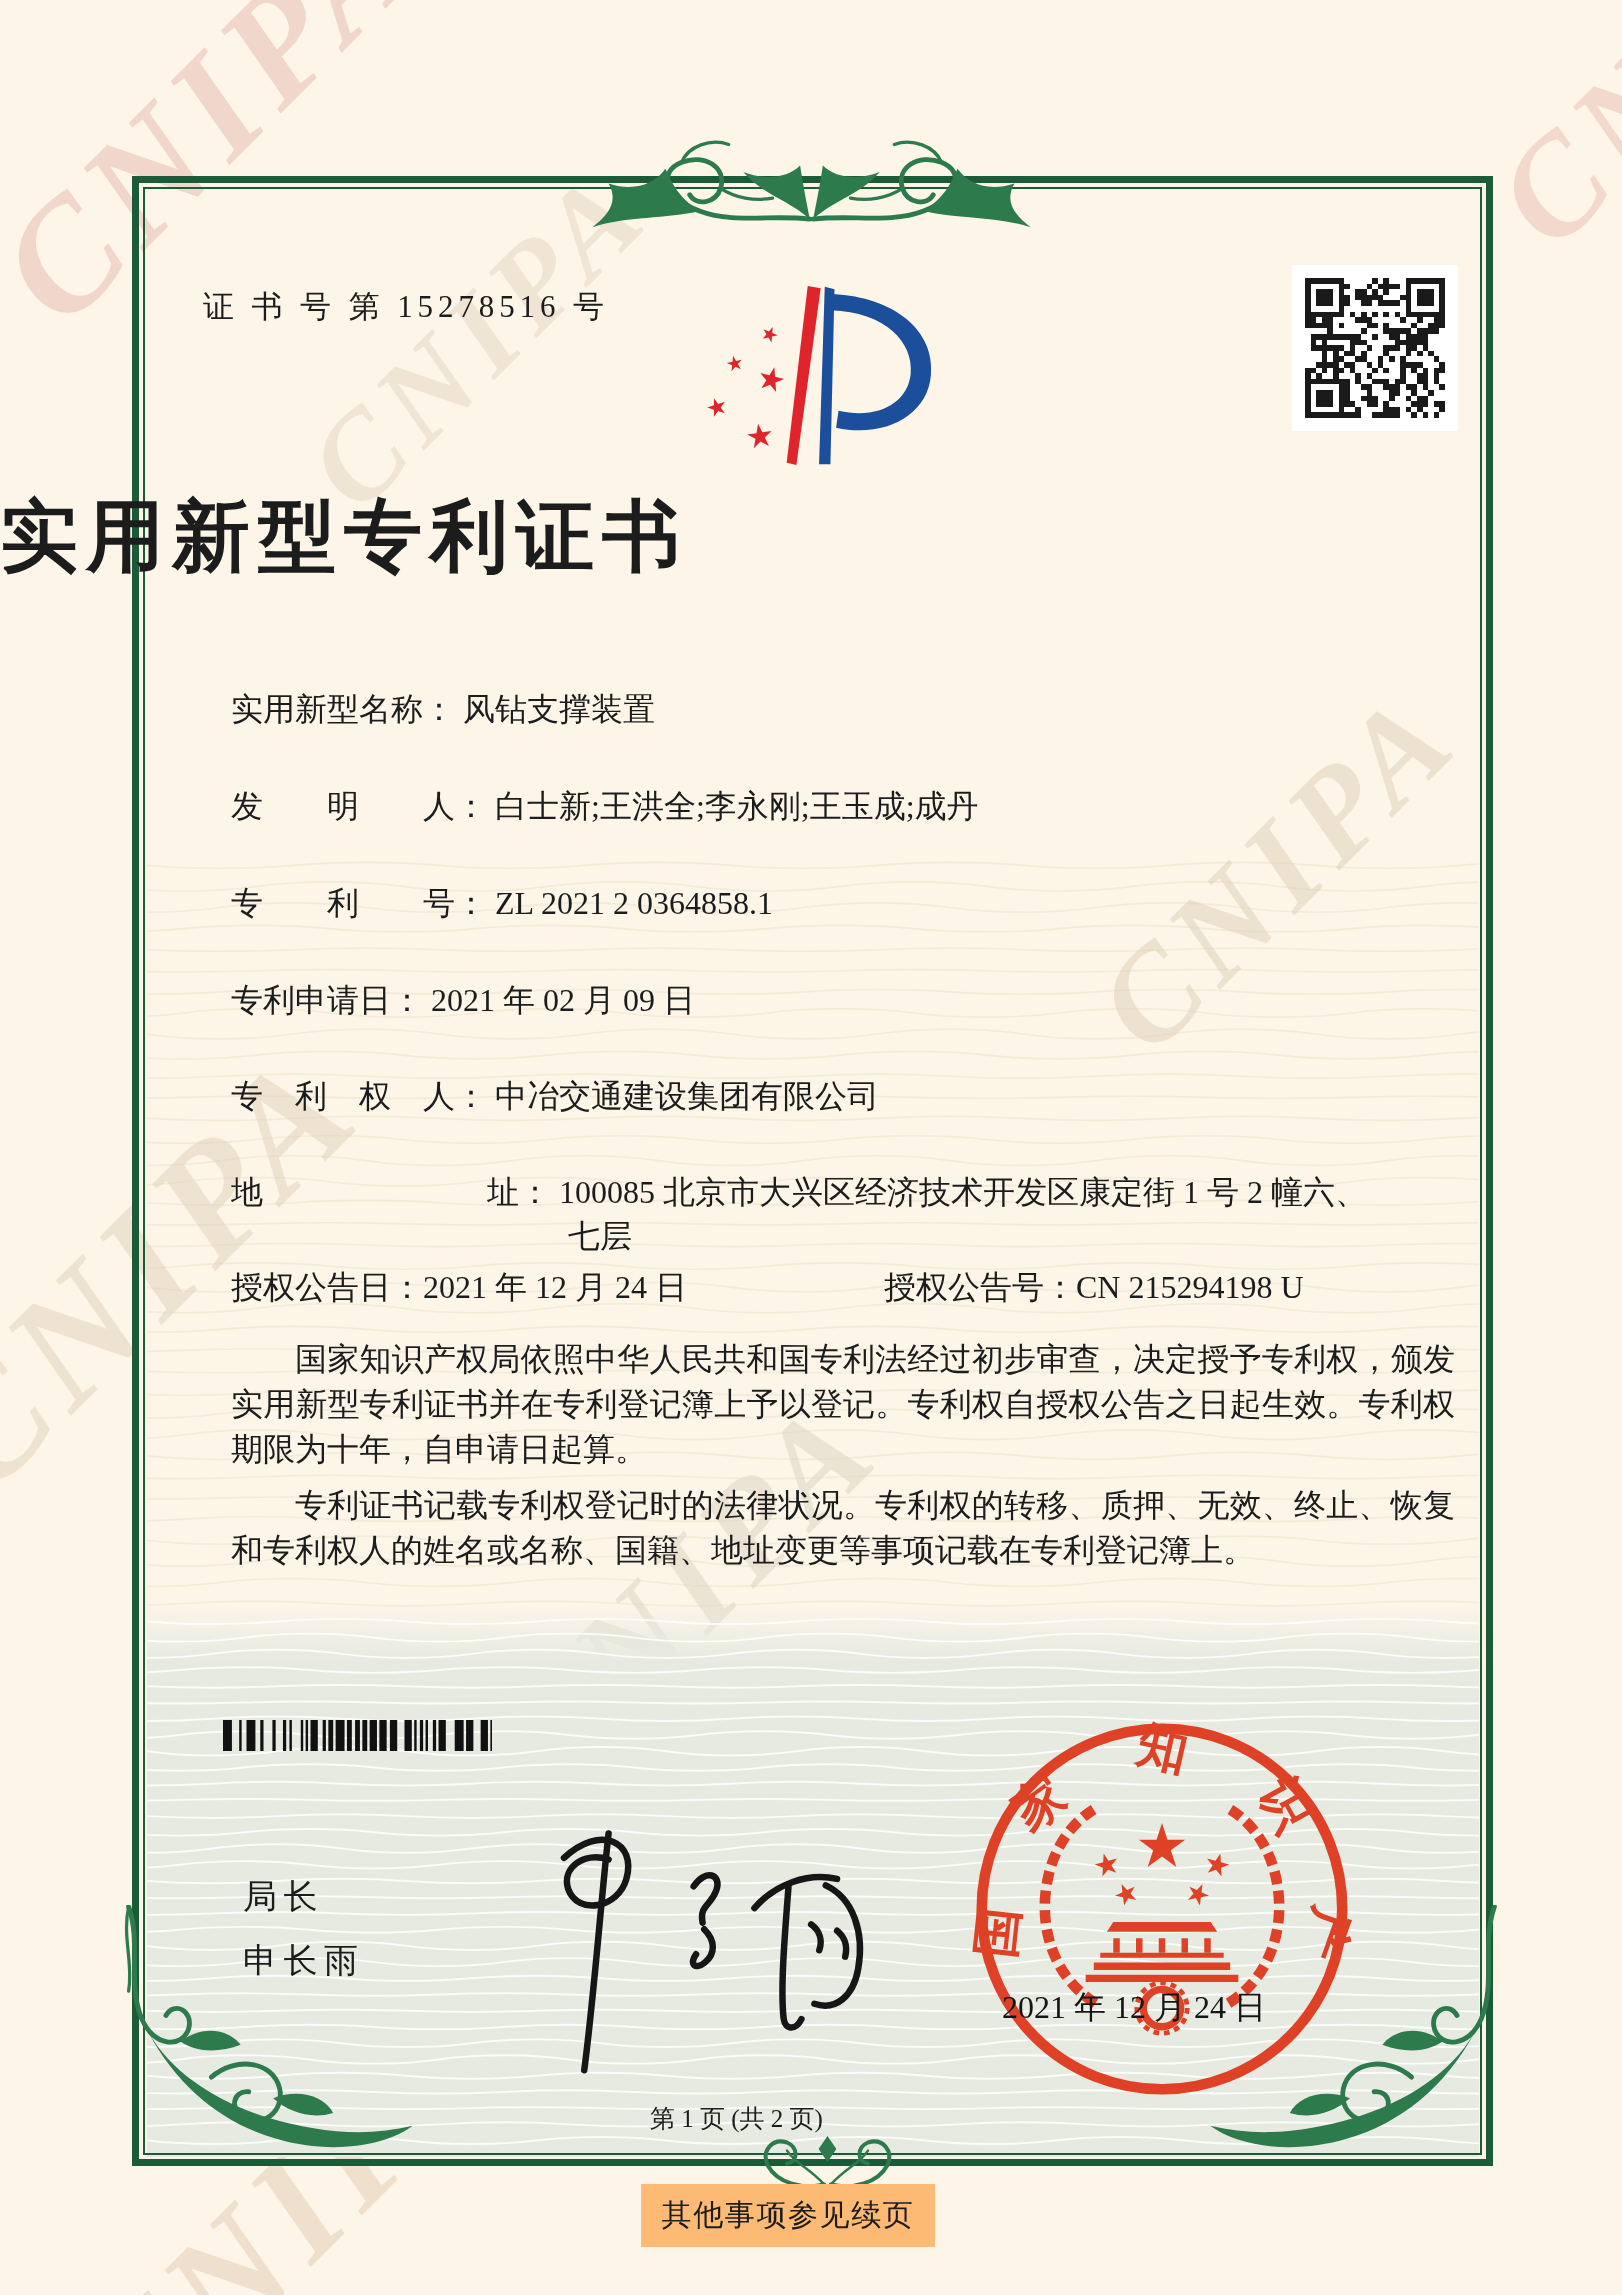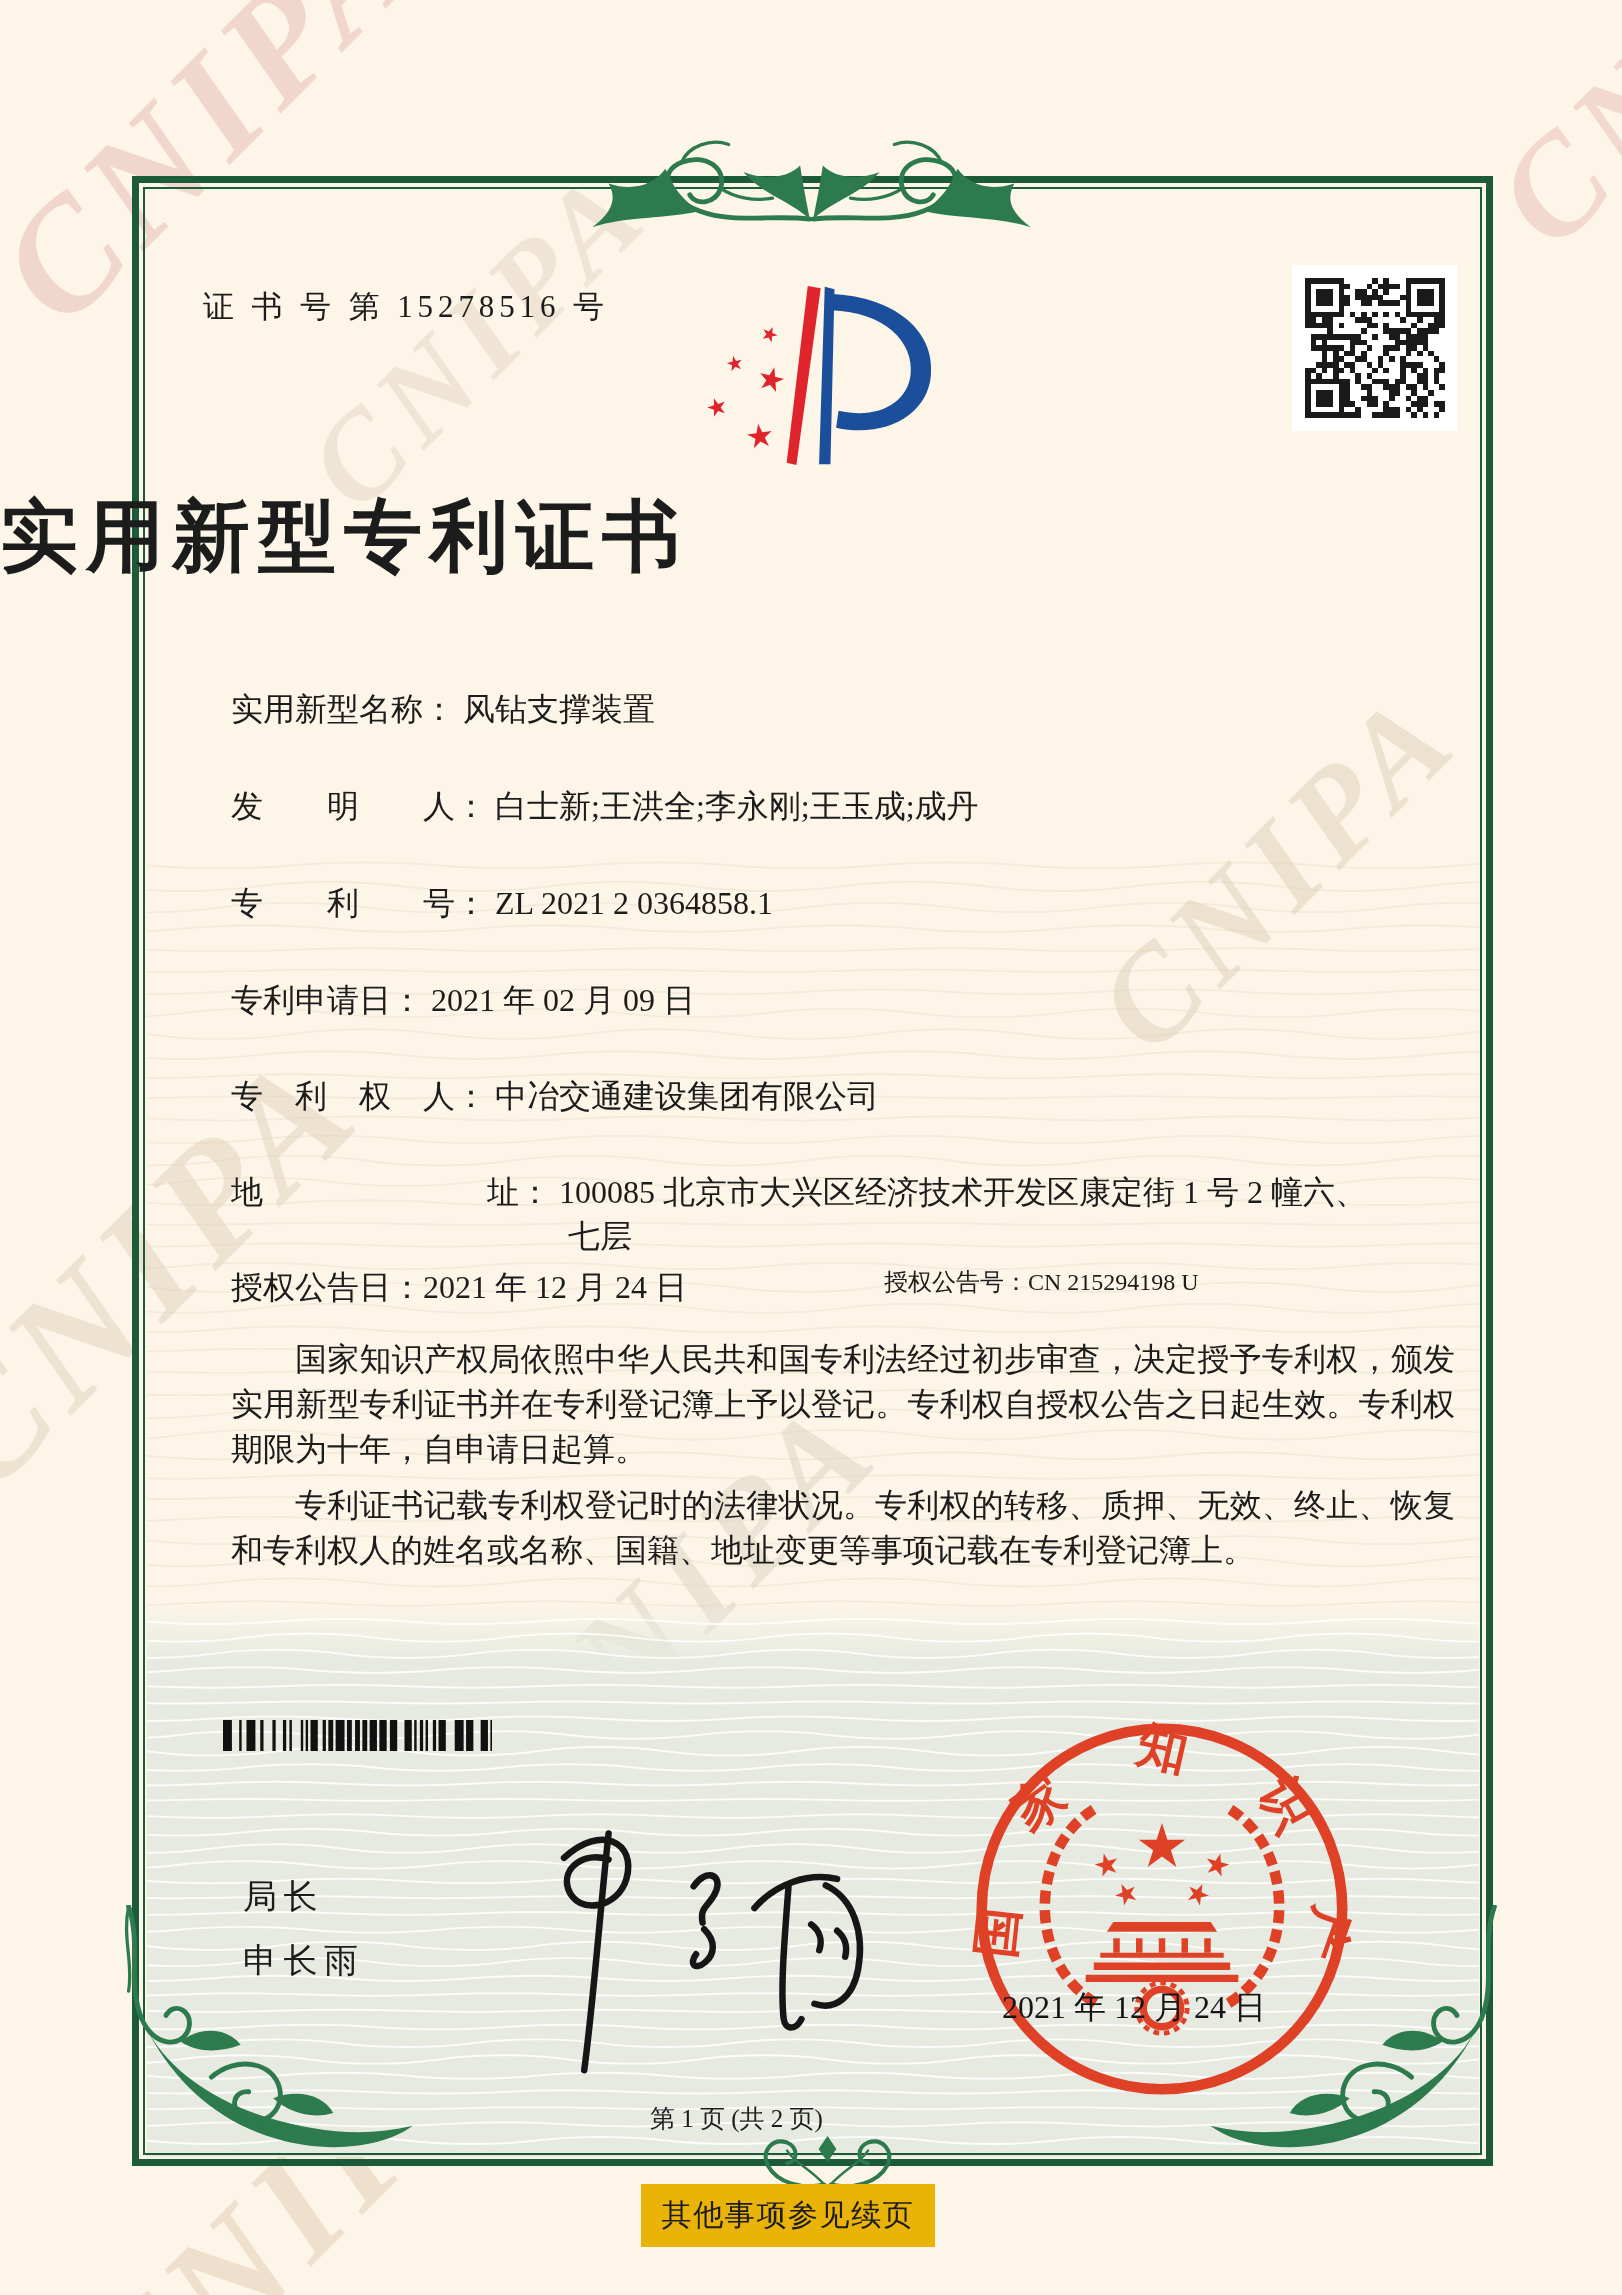--- a/index.html
+++ b/index.html
@@ -18,30 +18,30 @@
       border:2.4px solid var(--green);}
   .green-zone{position:absolute;left:147px;top:1605px;width:1332px;height:552px;z-index:1;
       background:linear-gradient(180deg, rgba(230,234,225,0) 0px, var(--guil) 57px);}
   .cert-no{position:absolute;left:203px;top:286px;font-size:31px;letter-spacing:4.9px;z-index:3;}
   .title{position:absolute;left:0;top:485px;width:1333px;text-align:left;font-size:78px;
       font-weight:bold;letter-spacing:8px;z-index:3;}
   .frow{position:absolute;left:231px;font-size:32px;z-index:3;white-space:nowrap;}
   .frow .val{padding-left:8px;}
   .addr2{margin-left:337px;}
   .grant-left{position:absolute;left:231px;top:1266px;font-size:32px;z-index:3;}
-  .grant-right{position:absolute;left:884px;top:1266px;font-size:24px;z-index:3;}
+  .grant-right{position:absolute;left:884px;top:1266px;font-size:32px;z-index:3;}
   .para{position:absolute;left:231px;width:1224px;font-size:32px;line-height:45px;
       text-indent:2em;text-align:justify;z-index:3;}
   .signer{position:absolute;left:243px;font-size:34px;letter-spacing:6.5px;z-index:3;
       font-family:"Liberation Sans","DejaVu Sans",sans-serif;font-weight:500;margin-top:8px;}
   .seal-date{position:absolute;left:1002px;top:1986px;width:325px;font-size:32px;z-index:6;
       color:#151515;white-space:nowrap;}
   .footer-page{position:absolute;left:493px;top:2102px;width:487px;text-align:center;
       font-size:25px;z-index:4;}
-  .note-box{position:absolute;left:641px;top:2184px;width:294px;height:63px;background:#eab308;
+  .note-box{position:absolute;left:641px;top:2184px;width:294px;height:63px;background:#fdba74;
       z-index:3;display:flex;align-items:center;justify-content:center;}
   .note-box span{font-size:30px;letter-spacing:1.6px;}
   svg{display:block;}
   .orn{z-index:3;}
 </style>
 </head>
 <body>
 
 <div class="page">
 

